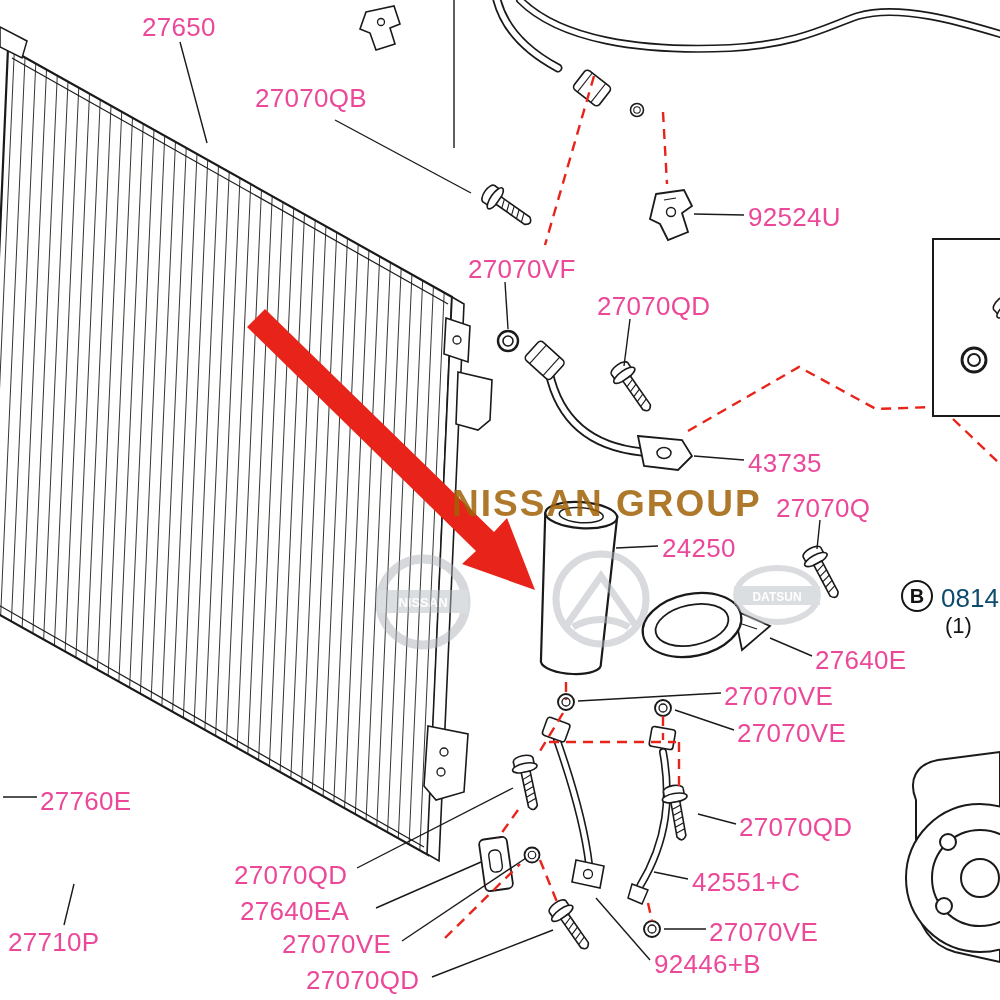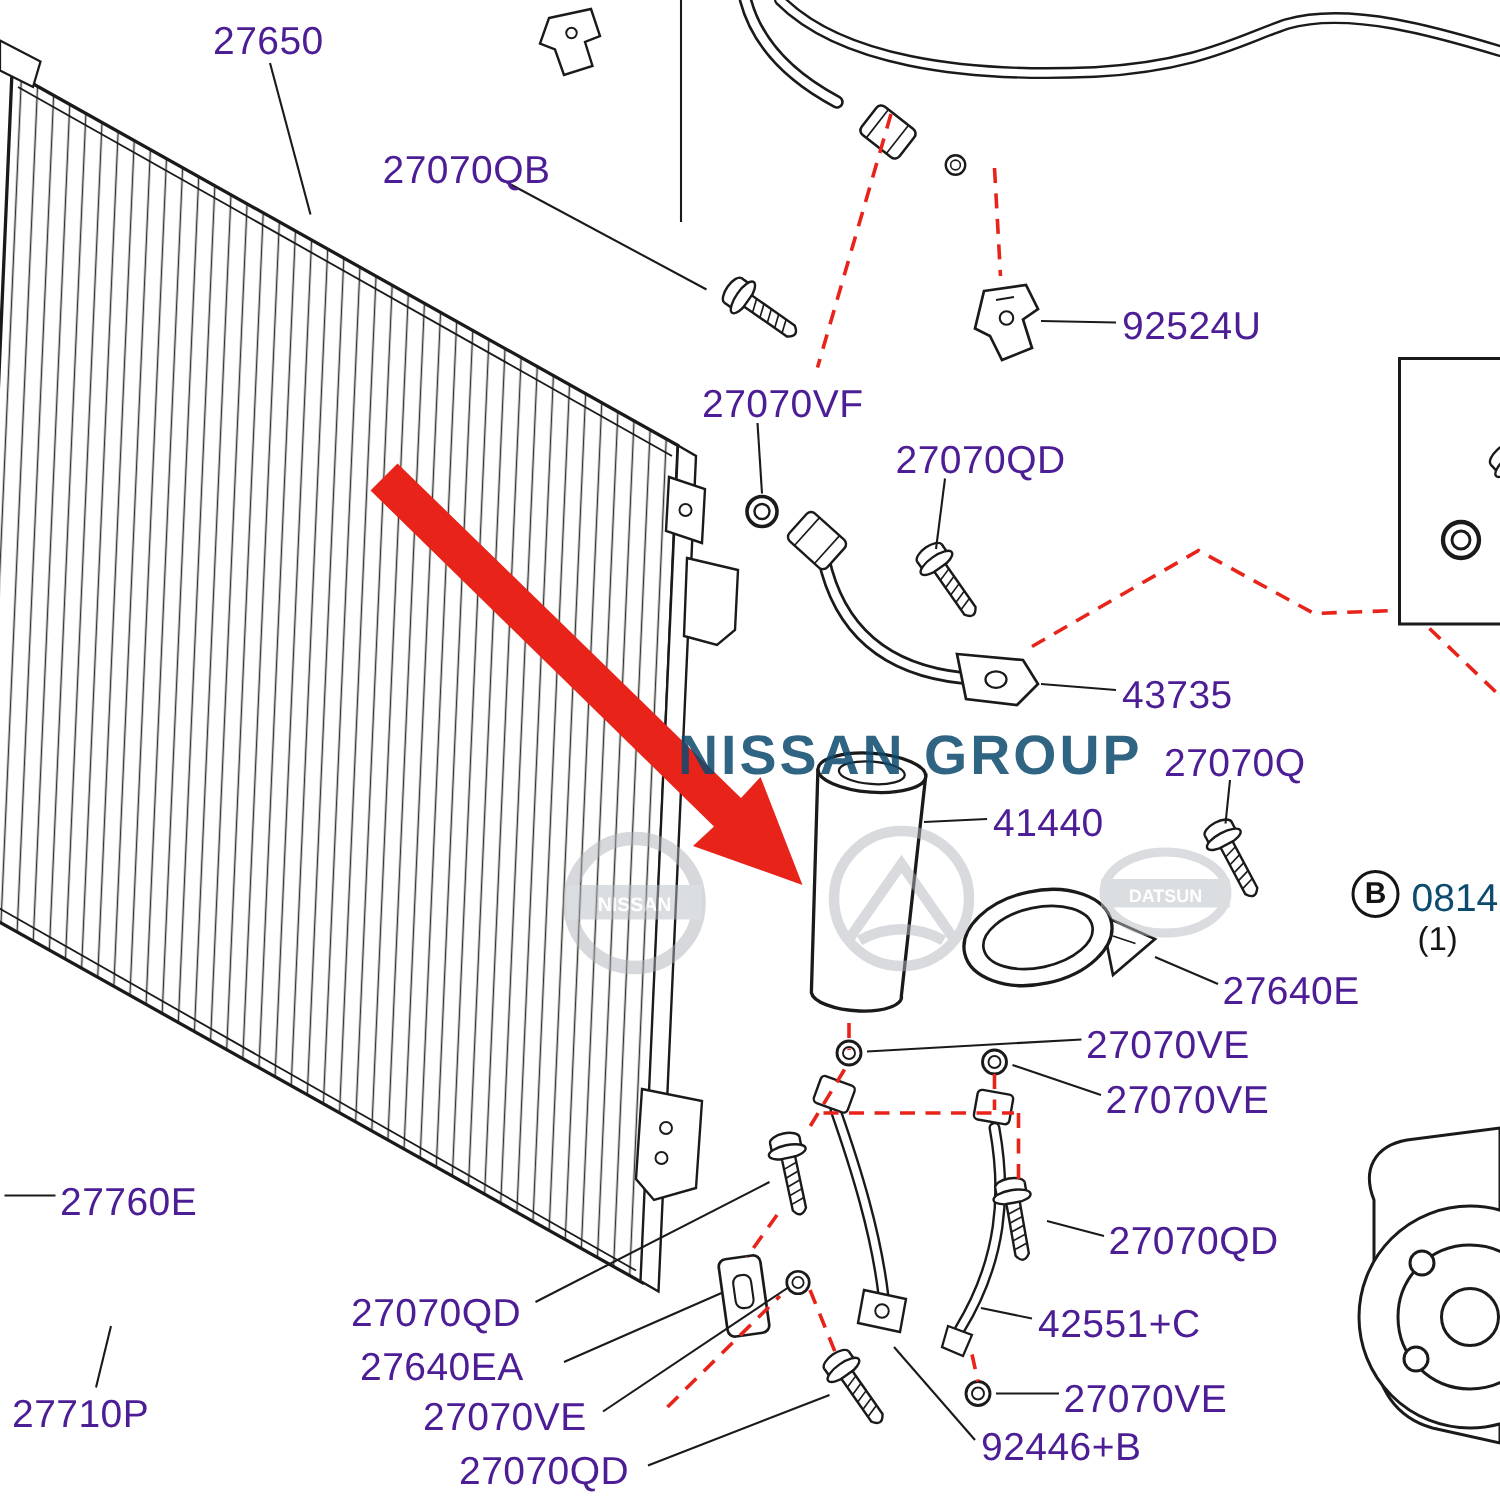--- a/index.html
+++ b/index.html
@@ -1,20 +1,20 @@
 <!DOCTYPE html>
 <html><head>
 <meta charset="utf-8">
 <style>
   * { margin:0; padding:0; box-sizing:border-box; }
   html,body { width:1000px; height:1000px; background:#fff; font-family:"Liberation Sans",sans-serif; }
   .stage { position:relative; width:1000px; height:1000px; background:#fff; overflow:hidden; }
   svg.art { position:absolute; left:0; top:0; }
-  .lbl { position:absolute; color:#4c1d95; font-size:26px; white-space:nowrap; letter-spacing:0.3px; cursor:pointer; z-index:30; }
-  .watermark-text { position:absolute; left:452px; top:483px; font-size:37px; font-weight:700; color:#0c4a6e; letter-spacing:2px; white-space:nowrap; z-index:20; opacity:0.85; }
+  .lbl { position:absolute; color:#ec4899; font-size:26px; white-space:nowrap; letter-spacing:0.3px; cursor:pointer; z-index:30; }
+  .watermark-text { position:absolute; left:452px; top:483px; font-size:37px; font-weight:700; color:#a16207; letter-spacing:2px; white-space:nowrap; z-index:20; opacity:0.85; }
   .badge-circle { position:absolute; left:901px; top:580px; width:32px; height:32px; border:2.5px solid #141414; border-radius:50%; display:flex; align-items:center; justify-content:center; font-size:20px; font-weight:700; color:#141414; z-index:30; background:#fff; }
   .badge-code { position:absolute; left:941px; top:583px; font-size:26px; color:#0c4a6e; z-index:30; cursor:pointer; white-space:nowrap; }
   .badge-qty { position:absolute; left:945px; top:613px; font-size:22px; color:#141414; z-index:30; }
 </style>
 </head>
 <body>
 
 <div class="stage">
 
   <svg class="art" width="1000" height="1000" viewBox="0 0 1000 1000">
@@ -212,27 +212,27 @@
         <ellipse cx="777" cy="595" rx="41" ry="27" fill="none" stroke="#b6bbc2" stroke-width="6"></ellipse>
         <rect x="734" y="586" width="86" height="19" fill="#b9bec5"></rect>
         <text x="777" y="601" text-anchor="middle" font-size="12" font-weight="700" fill="#fff">DATSUN</text>
       </g>
     </g>
   </svg>
 
   <div class="watermark-text">NISSAN GROUP</div>
 
   <div class="lbl" style="left:142px;top:12px">27650</div>
-  <div class="lbl" style="left:255px;top:98px">27070QB</div>
+  <div class="lbl" style="left:255px;top:83px">27070QB</div>
   <div class="lbl" style="left:748px;top:202px">92524U</div>
   <div class="lbl" style="left:468px;top:254px">27070VF</div>
   <div class="lbl" style="left:597px;top:291px">27070QD</div>
   <div class="lbl" style="left:748px;top:448px">43735</div>
   <div class="lbl" style="left:776px;top:493px">27070Q</div>
-  <div class="lbl" style="left:662px;top:533px">41440</div>
+  <div class="lbl" style="left:662px;top:533px">24250</div>
   <div class="lbl" style="left:815px;top:645px">27640E</div>
   <div class="lbl" style="left:724px;top:681px">27070VE</div>
   <div class="lbl" style="left:737px;top:718px">27070VE</div>
   <div class="lbl" style="left:739px;top:812px">27070QD</div>
   <div class="lbl" style="left:692px;top:867px">42551+C</div>
   <div class="lbl" style="left:709px;top:917px">27070VE</div>
   <div class="lbl" style="left:654px;top:949px">92446+B</div>
   <div class="lbl" style="left:40px;top:786px">27760E</div>
   <div class="lbl" style="left:8px;top:927px">27710P</div>
   <div class="lbl" style="left:234px;top:860px">27070QD</div>

